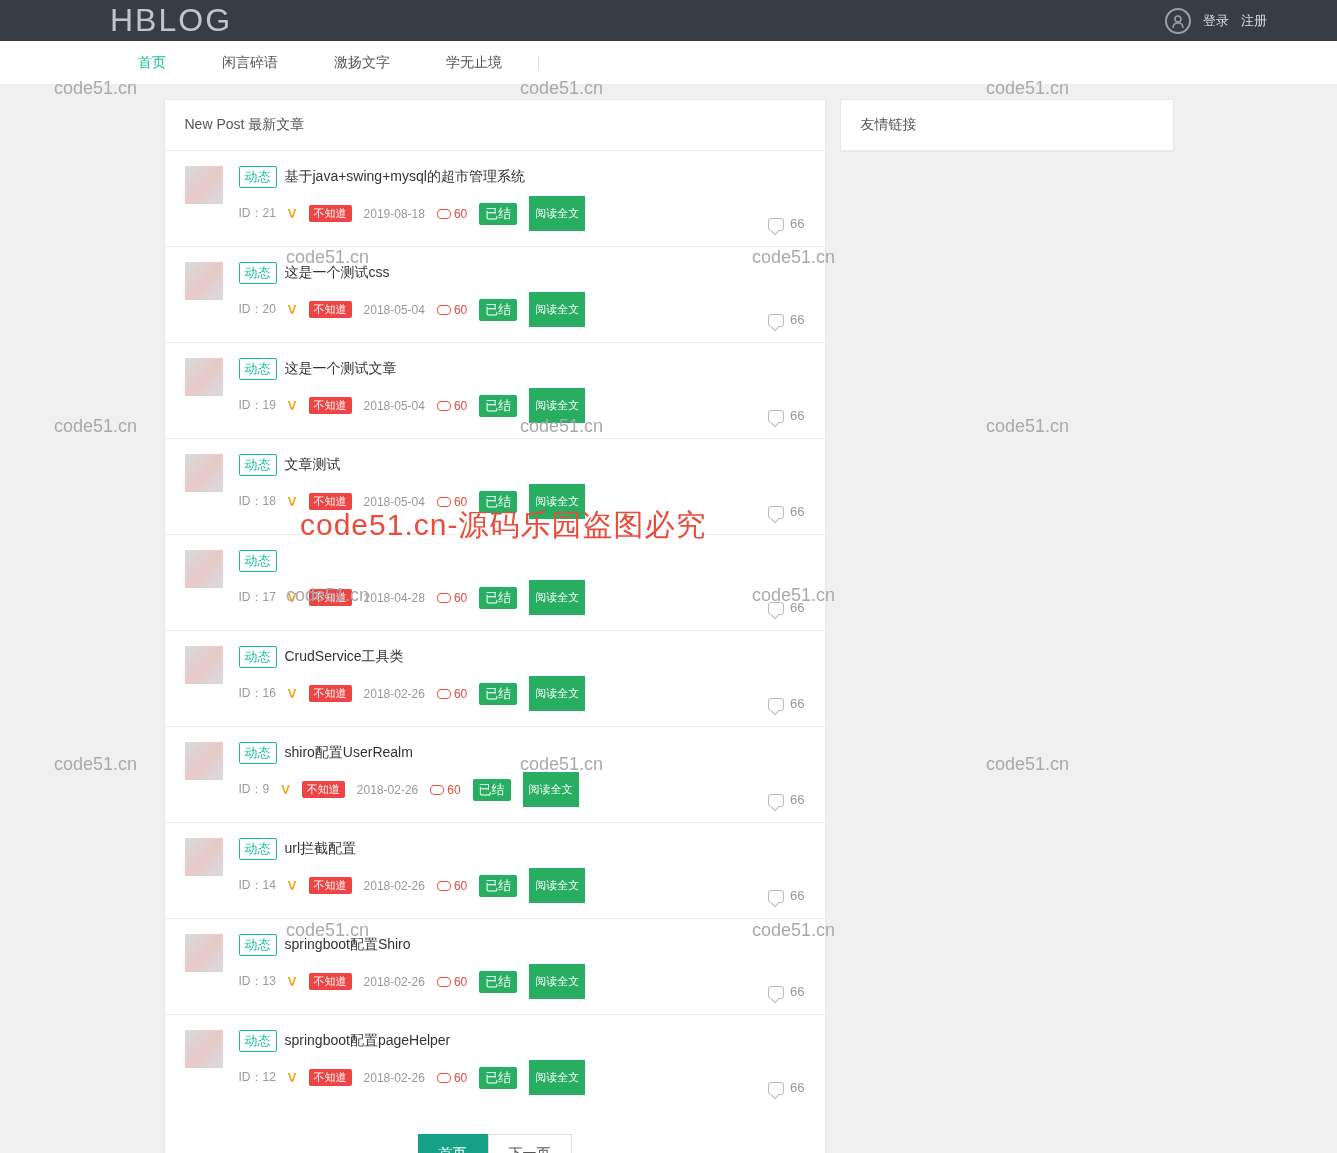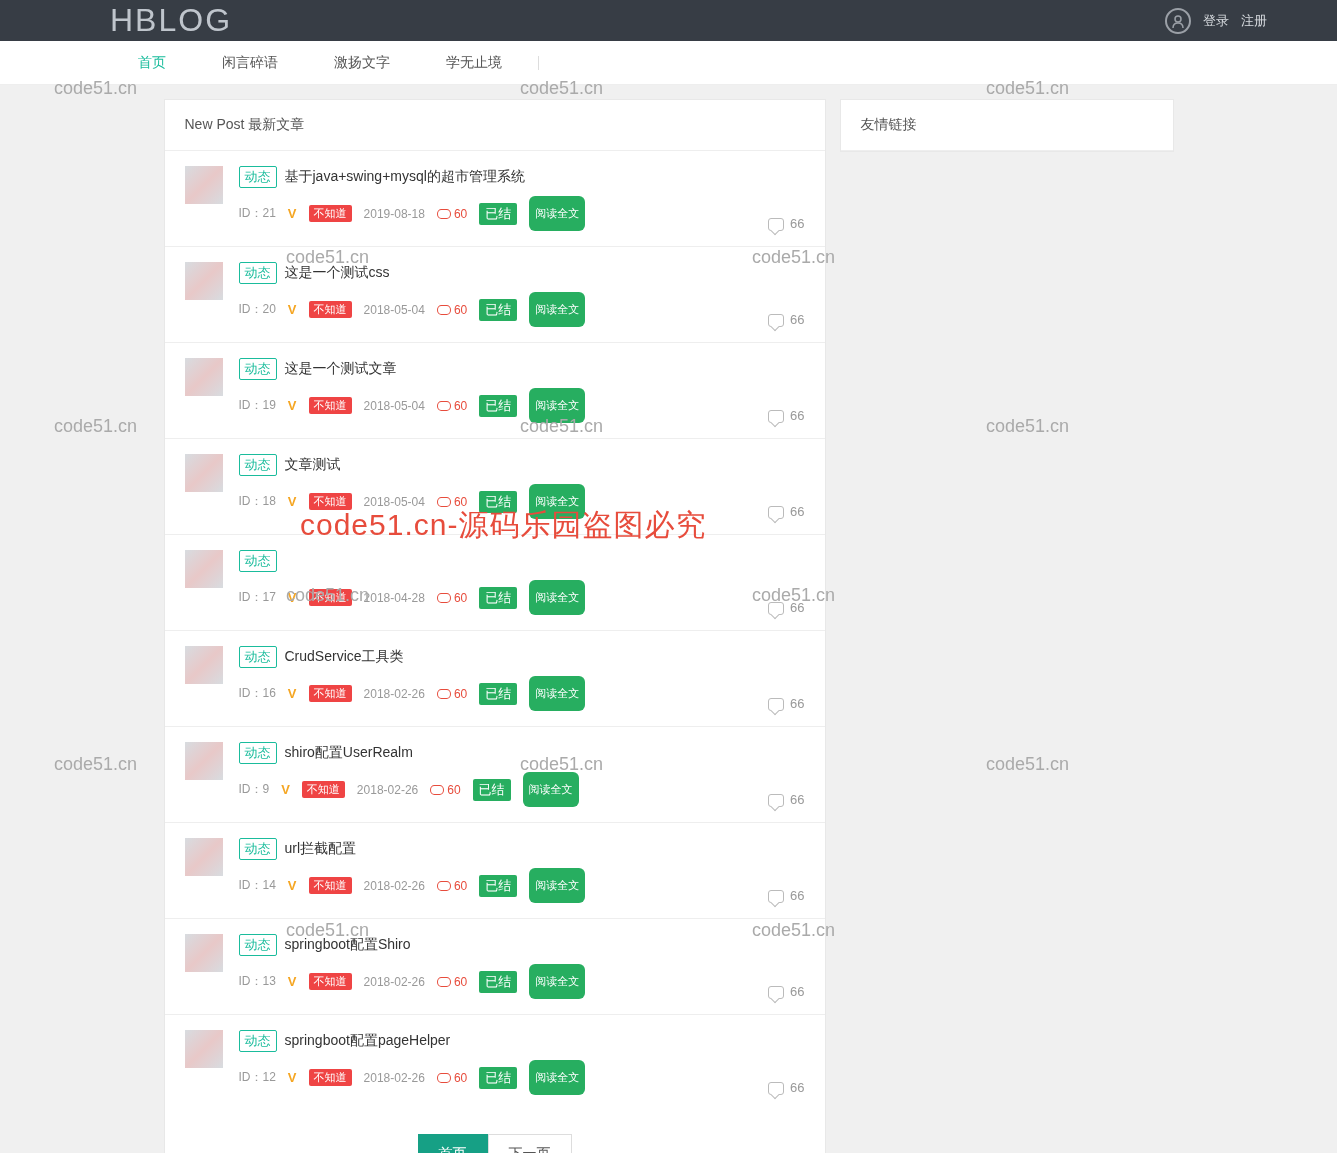--- a/index.html
+++ b/index.html
@@ -31,21 +31,21 @@
     .tag-badge { border: 1px solid #1abc9c; color: #1abc9c; font-size: 13px; padding: 1px 5px; border-radius: 2px; }
     .post-title { font-size: 14px; color: #333; }
     .post-meta { display: flex; align-items: center; gap: 12px; font-size: 12px; color: #999; }
     .id-text { color: #999; }
     .vip-icon { color: #f5a623; font-weight: bold; font-size: 13px; }
     .unknown-badge { background: #ef4444; color: #fff; font-size: 11px; padding: 1px 5px; border-radius: 2px; }
     .date { color: #999; }
     .views { color: #e74c3c; display: flex; align-items: center; gap: 3px; }
     .views-icon { width: 14px; height: 10px; border: 1.5px solid #e74c3c; border-radius: 50% / 80%; display: inline-block; position: relative; }
     .status-badge { background: #27ae60; color: #fff; font-size: 13px; padding: 2px 6px; border-radius: 2px; }
-    .read-more { background: #27ae60; color: #fff; font-size: 11px; padding: 10px 6px; border-radius: 6px; }
+    .read-more { background: #27ae60; color: #fff; font-size: 11px; padding: 10px 6px; border-radius: 0; }
     .post-right { display: flex; align-items: flex-end; gap: 6px; color: #999; font-size: 13px; }
     .comment-icon { width: 16px; height: 13px; border: 1.5px solid #bbb; border-radius: 3px; position: relative; }
     .comment-icon::after { content: ''; position: absolute; bottom: -4px; left: 3px; width: 5px; height: 5px; border-left: 1.5px solid #bbb; border-bottom: 1.5px solid #bbb; background: #fff; transform: rotate(-45deg); }
     
     .pagination { display: flex; justify-content: center; gap: 0; padding: 24px 0 30px; }
     .page-btn { padding: 10px 20px; font-size: 14px; border: 1px solid #ddd; cursor: pointer; }
     .page-btn.active { background: #16a085; color: #fff; border-color: #16a085; }
     .page-btn:not(.active) { background: #fff; color: #555; }
     
     .sidebar .panel-header { font-weight: 500; }

